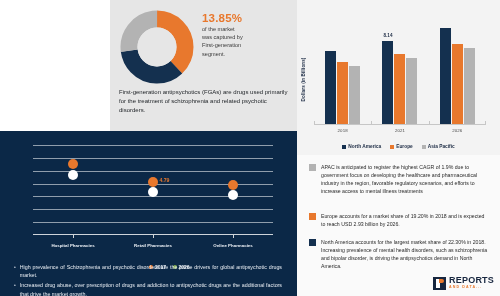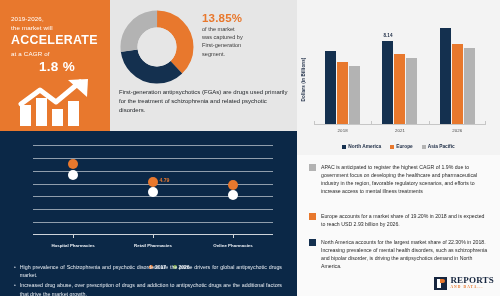--- a/index.html
+++ b/index.html
@@ -65,21 +65,21 @@
   .notes{position:absolute;left:297px;top:155px;width:203px;height:141px;
        background:#fafafa;}
   .note{position:absolute;display:flex;gap:5px;}
   .note-sw{width:7px;height:7px;flex:none;margin-top:.5px;}
   .note-tx{font-size:5.2px;line-height:8px;color:#2a2a2a;}
   .note1{left:12px;top:8px;width:180px;}
   .note2{left:12px;top:57px;width:180px;}
   .note3{left:12px;top:83px;width:180px;}
 
   
-  .logo{position:absolute;right:6px;bottom:6px;display:flex;align-items:center;gap:3px;font-family:Liberation Serif, serif;}
+  .logo{position:absolute;right:6px;bottom:6px;display:flex;align-items:center;gap:3px;}
   .logo-mark{width:13px;height:13px;background:#17263f;position:relative;}
   .logo-mark:before{content:"";position:absolute;left:2.5px;top:2px;width:4px;
        height:9px;background:#fff;}
   .logo-mark:after{content:"";position:absolute;left:5.5px;top:2px;width:5px;
        height:4.5px;background:#e8782d;border-radius:0 3px 3px 0;}
   .logo-txt{line-height:1;}
   .logo-t1{font-size:9px;font-weight:bold;color:#17263f;letter-spacing:.2px;}
   .logo-t2{font-size:3.6px;font-weight:bold;color:#e8782d;letter-spacing:1.1px;
        margin-top:1px;}
 
@@ -112,39 +112,20 @@
   .navy-bullets{position:absolute;left:14px;top:132px;width:268px;}
   .nb{display:flex;gap:4px;margin-bottom:2px;}
   .nb-b{color:#cfd8e3;font-size:5px;line-height:8px;flex:none;}
   .nb-t{color:#e9eef4;font-size:5.3px;line-height:8.2px;text-align:justify;}
 </style>
 </head>
 <body>
 
 <div class="canvas">
 
-  <div class="orange-panel">
-    <div class="op-text">
-      <div class="op-l1">2019-2026,</div>
-      <div class="op-l2">the market will</div>
-      <div class="op-acc">ACCELERATE</div>
-      <div class="op-l3">at a CAGR of</div>
-      <div class="op-cagr">1.8 %</div>
-    </div>
-    <div class="op-chart">
-      <svg width="74" height="48" viewBox="0 0 74 48">
-        <rect x="2" y="27" width="11" height="21" fill="#fff"></rect>
-        <rect x="18" y="20" width="11" height="28" fill="#fff"></rect>
-        <rect x="34" y="31" width="11" height="17" fill="#fff"></rect>
-        <rect x="50" y="23" width="11" height="25" fill="#fff"></rect>
-        <path d="M3 26 L22 12 L38 24 L62 4" stroke="#fff" stroke-width="5" fill="none" stroke-linejoin="round" stroke-linecap="round"></path>
-        <path d="M50 2 L70 1 L69 19 Z" fill="#fff"></path>
-      </svg>
-    </div>
-  </div>
 
   <div class="gray-panel">
     <div class="donut-wrap">
       <svg width="76" height="76" viewBox="0 0 76 76">
 
         <circle cx="38" cy="38" r="28" fill="none" stroke="#e8782d" stroke-width="17" stroke-dasharray="66.6 109.3" transform="rotate(-90 38 38)"></circle>
         <circle cx="38" cy="38" r="28" fill="none" stroke="#14304f" stroke-width="17" stroke-dasharray="61.6 114.3" transform="rotate(46.3 38 38)"></circle>
         <circle cx="38" cy="38" r="28" fill="none" stroke="#b3b3b3" stroke-width="17" stroke-dasharray="47.8 128.1" transform="rotate(172.3 38 38)"></circle>
         <circle cx="38" cy="38" r="19.5" fill="#e6e6e6"></circle>
       </svg>

